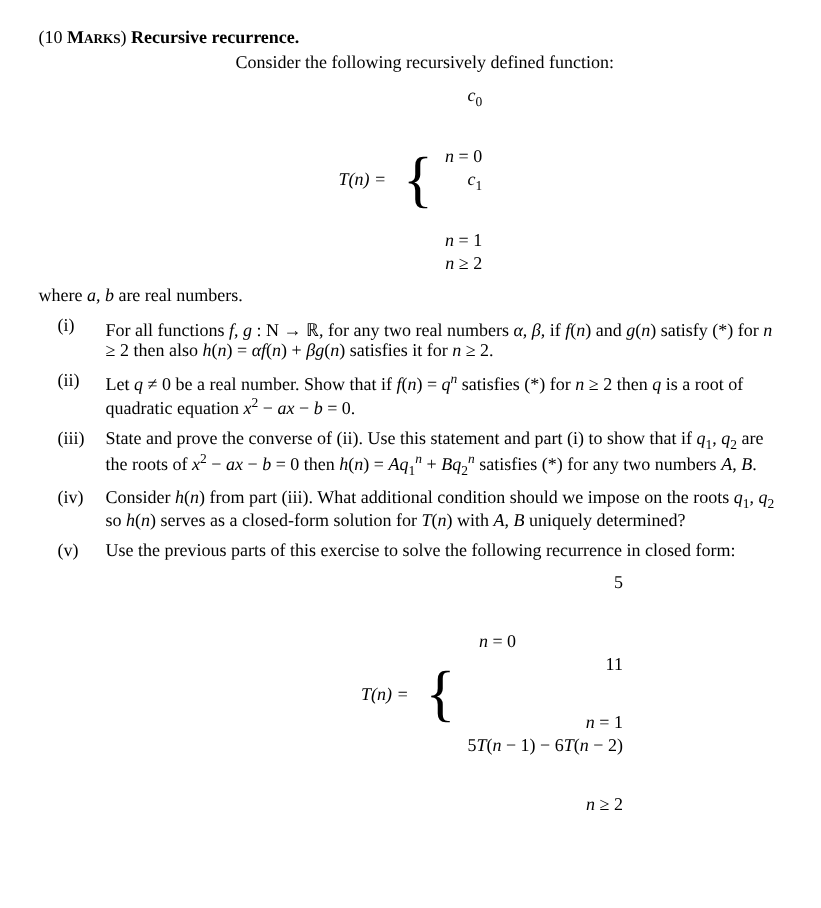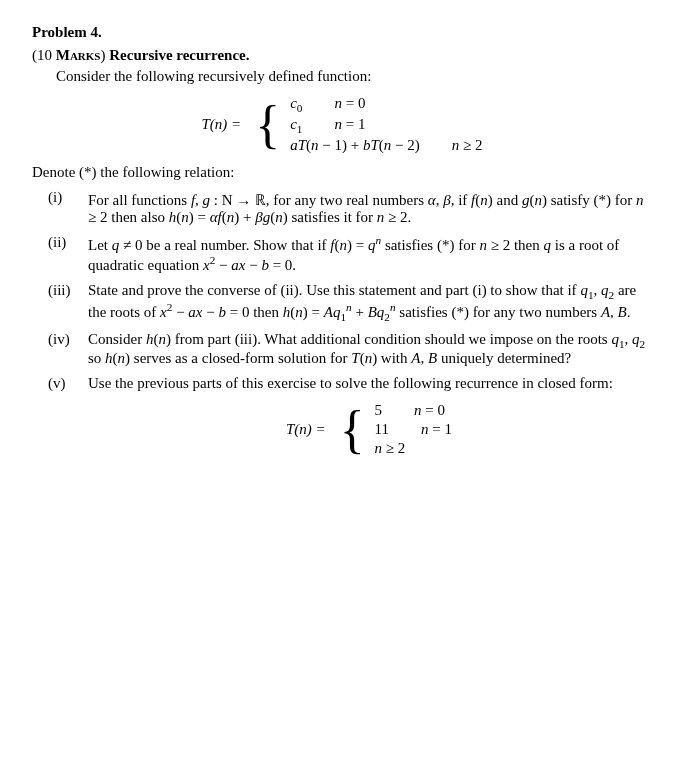--- a/index.html
+++ b/index.html
@@ -15,20 +15,21 @@
     .problem-title {
       font-weight: bold;
       font-size: 15px;
       margin-bottom: 6px;
     }
     .marks-line {
       margin-bottom: 4px;
     }
     .indent {
       margin-left: 24px;
+      text-align: center;
     }
     .section {
       margin-bottom: 8px;
     }
     .math-block {
       text-align: center;
       margin: 10px 0;
       position: relative;
     }
     .brace-system {
@@ -44,21 +45,22 @@
     }
     .brace-cases {
       display: flex;
       flex-direction: column;
       gap: 2px;
       text-align: left;
     }
     .brace-cases .case-row {
       display: flex;
       gap: 32px;
-      align-items: flex-start;
+      align-items: flex-end;
+      flex-direction: column;
     }
     .star-label {
       position: absolute;
       right: 0;
       top: 50%;
       transform: translateY(-50%);
     }
     .items-list {
       margin-left: 16px;
     }
@@ -78,21 +80,20 @@
     sup { font-size: 0.75em; }
     sub { font-size: 0.75em; }
     .bold { font-weight: bold; }
     .small-caps { font-variant: small-caps; }
   </style>
 </head>
 <body>
 
 <div>
 
-  <div class="problem-title">Problem 4.</div>
 
   <div class="marks-line">
     <span class="small-caps">(10 <span class="bold">Marks</span>)</span>
     <span class="bold"> Recursive recurrence.</span>
   </div>
 
   <div class="indent section">
     Consider the following recursively defined function:
   </div>
 
@@ -103,31 +104,30 @@
       <div class="brace-cases">
         <div class="case-row">
           <span><i>c</i><sub>0</sub></span>
           <span><i>n</i> = 0</span>
         </div>
         <div class="case-row">
           <span><i>c</i><sub>1</sub></span>
           <span><i>n</i> = 1</span>
         </div>
         <div class="case-row">
-          <span><i>aT</i>(<i>n</i> − 1) + <i>bT</i>(<i>n</i> − 2)</span>
           <span><i>n</i> ≥ 2</span>
         </div>
       </div>
     </div>
   </div>
 
+  <div class="section">
+    where <i>a</i>, <i>b</i> are real numbers.
+  </div>
 
-  <div class="section">
-    Denote (*) the following relation:
-  </div>
 
 
 
 
   <div class="items-list">
 
     <div class="item-row">
       <span class="item-label">(i)</span>
       <div class="item-content">
         For all functions <i>f</i>, <i>g</i> : N → ℝ, for any two real numbers <i>α</i>, <i>β</i>, if <i>f</i>(<i>n</i>) and <i>g</i>(<i>n</i>)
@@ -175,20 +175,21 @@
             <div class="brace-cases">
               <div class="case-row">
                 <span>5</span>
                 <span style="min-width:120px;"><i>n</i> = 0</span>
               </div>
               <div class="case-row">
                 <span>11</span>
                 <span><i>n</i> = 1</span>
               </div>
               <div class="case-row">
+                <span>5<i>T</i>(<i>n</i> − 1) − 6<i>T</i>(<i>n</i> − 2)</span>
                 <span><i>n</i> ≥ 2</span>
               </div>
             </div>
           </div>
         </div>
       </div>
     </div>
 
   </div>
 

